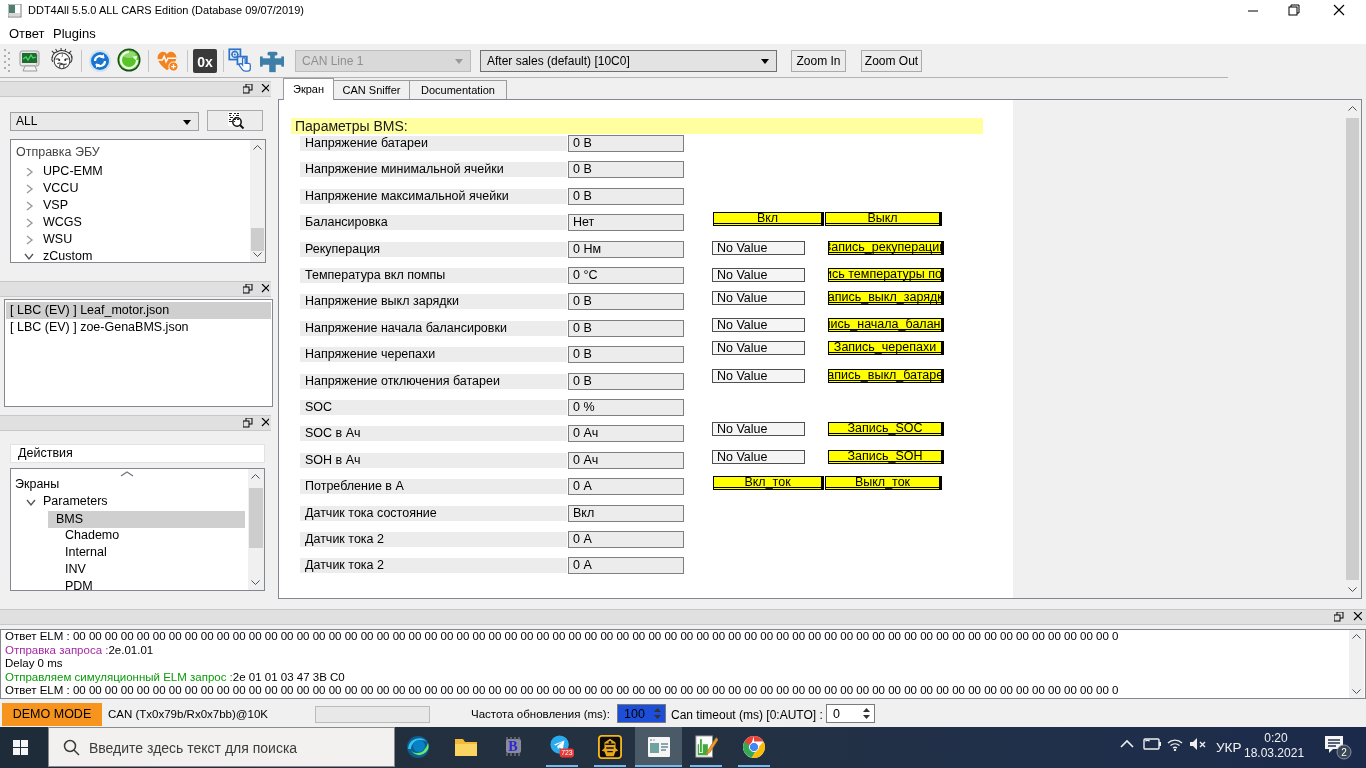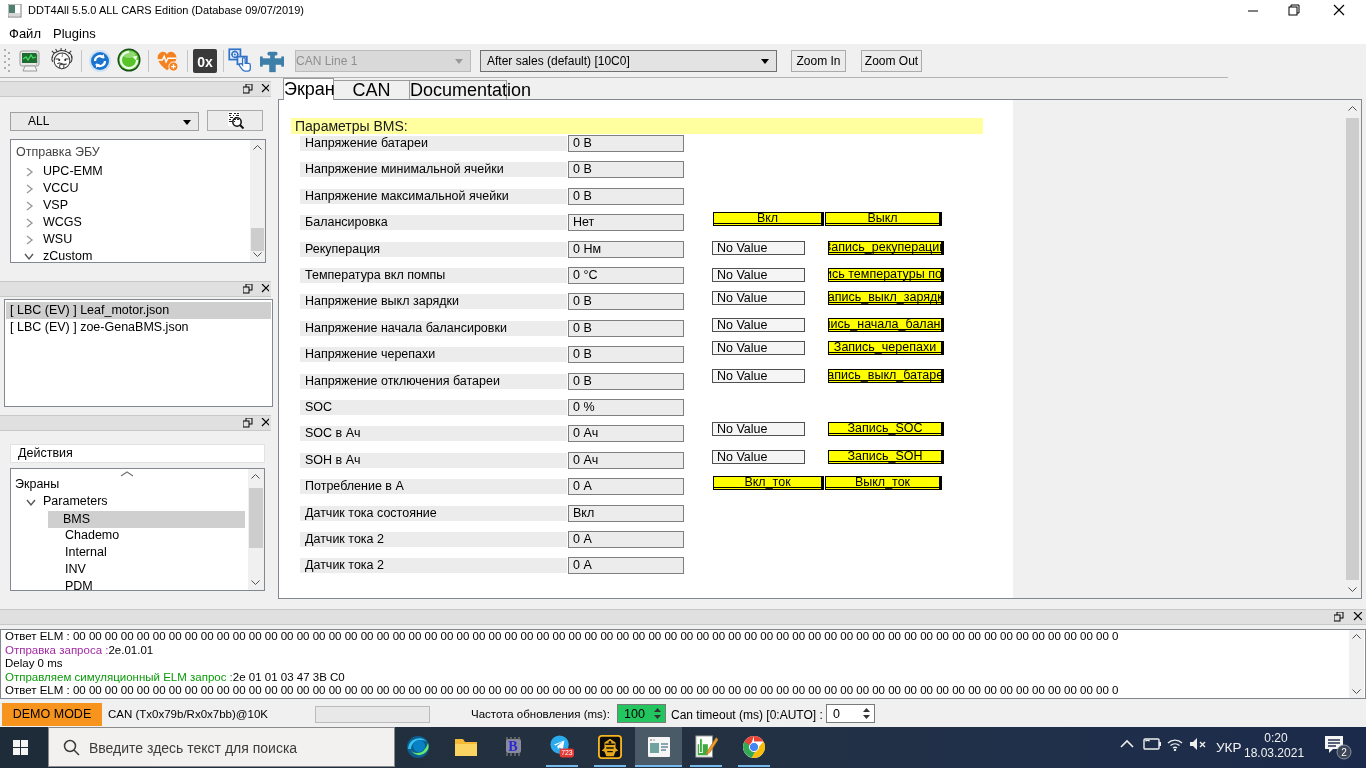--- a/index.html
+++ b/index.html
@@ -16,21 +16,21 @@
 #toolbar { position:absolute; left:0; top:44px; width:1228px; height:34px; background:#f0f0f0; border-bottom:1px solid #b3b3b3; }
 .tsep { position:absolute; top:6px; width:1px; height:22px; background:#c5c5c5; }
 .combo { position:absolute; background:#fff; border:1px solid #999; font-size:12px; }
 .combo .arr { position:absolute; right:7px; top:8px; width:0; height:0; border-left:4px solid transparent; border-right:4px solid transparent; border-top:5px solid #000; }
 .btn { position:absolute; background:#ececec; border:1px solid #ababab; font-size:12px; text-align:center; color:#000; }
 
 .dockstrip { position:absolute; left:0; width:271px; height:16px; background:#e0e0e0; border-top:1px solid #c8c8c8; border-bottom:1px solid #c8c8c8; }
 .listbox { position:absolute; background:#ffffff; border:1px solid #828790; }
 .trow { position:absolute; left:1px; right:1px; height:17px; font-size:12.5px; color:#000; white-space:nowrap; }
 
-.tab { position:absolute; border:1px solid #9b9b9b; background:#f0f0f0; font-size:18px; text-align:center; }
+.tab { position:absolute; border:1px solid #9b9b9b; background:#f0f0f0; font-size:11px; text-align:center; }
 #mainframe { position:absolute; left:278px; top:99px; width:1084px; height:500px; border:1px solid #828790; background:#f0f0f0; }
 #form { position:absolute; left:0px; top:0px; width:734px; height:498px; background:#ffffff; }
 .rowlab { position:absolute; left:21px; width:267px; height:15px; background:#ececec; font-size:12.5px; padding-left:5px; line-height:15px; white-space:nowrap; }
 .rowval { position:absolute; left:289px; width:116px; height:17px; background:#ececec; border:1px solid #7f7f7f; font-size:12.5px; padding-left:4px; line-height:15px; white-space:nowrap; }
 .novalue { position:absolute; left:433px; width:93px; height:14px; background:#f5f5f5; border:1px solid #505050; font-size:12.5px; padding-left:4px; line-height:12px; }
 .ybtn { position:absolute; background:#ffff00; border:1px solid #000; border-right:3px solid #000; height:14px; font-size:12.5px; overflow:hidden; }
 .ybtn span { position:absolute; left:50%; top:-2px; transform:translateX(-50%); white-space:nowrap; line-height:14px; }
 .ybtn i { position:absolute; left:0; right:0; bottom:1px; border-bottom:1px solid #000; }
 
 .sbar { position:absolute; background:#f0f0f0; }
@@ -58,21 +58,21 @@
   <div id="titletext">DDT4All 5.5.0 ALL CARS Edition (Database 09/07/2019)</div>
   <svg class="abs" style="left:1240px;top:0" width="126" height="22">
     <line x1="8" y1="11" x2="18" y2="11" stroke="#000" stroke-width="1"></line>
     <rect x="49" y="7" width="8" height="8" fill="none" stroke="#000"></rect>
     <path d="M51 7 v-2 h8 v8 h-2" fill="none" stroke="#000"></path>
     <path d="M94 5 l10 10 M104 5 l-10 10" stroke="#000" stroke-width="1.2"></path>
   </svg>
 </div>
 
 <div id="menubar">
-  <div class="menuitem" style="left:9px">Файл</div>
+  <div class="menuitem" style="left:9px">Ответ</div>
   <div class="menuitem" style="left:53px">Plugins</div>
 </div>
 
 <div id="toolbar">
   <svg class="abs" style="left:3px;top:4px" width="8" height="26">
     <g fill="#9a9a9a">
       <circle cx="2" cy="2" r="1"></circle>
         <circle cx="6" cy="5" r="1"></circle>
         <circle cx="2" cy="8" r="1"></circle>
         <circle cx="6" cy="11" r="1"></circle>
@@ -145,37 +145,37 @@
 
   <svg class="tbicon" style="left:260px;top:6px" width="26" height="22" viewBox="0 0 26 22">
     <rect x="2" y="7" width="22" height="7" fill="#3d7fa8"></rect>
     <rect x="0" y="5" width="3" height="11" fill="#3d7fa8"></rect>
     <rect x="23" y="5" width="3" height="11" fill="#3d7fa8"></rect>
     <rect x="11" y="3" width="5" height="6" fill="#3d7fa8"></rect>
     <rect x="8" y="0" width="11" height="4" rx="2" fill="#3d7fa8"></rect>
     <rect x="10" y="13" width="7" height="9" fill="#3d7fa8"></rect>
   </svg>
 
-  <div class="combo" style="left:295px;top:6px;width:176px;height:22px;background:#d9d9d9;border-color:#bcbcbc;color:#8f8f8f;line-height:20px;">CAN Line 1
+  <div class="combo" style="left:295px;top:6px;width:176px;height:22px;background:#d9d9d9;border-color:#bcbcbc;color:#8f8f8f;line-height:20px;padding-left:6px">CAN Line 1
     <div class="arr" style="border-top-color:#9a9a9a"></div>
   </div>
   <div class="combo" style="left:480px;top:6px;width:297px;height:22px;line-height:20px;padding-left:6px;border-color:#707070;background:#e3e3e3">After sales (default) [10C0]
     <div class="arr"></div>
   </div>
   <div class="btn" style="left:791px;top:6px;width:55px;height:22px;line-height:20px">Zoom In</div>
   <div class="btn" style="left:861px;top:6px;width:61px;height:22px;line-height:20px">Zoom Out</div>
 </div>
 
 <div class="dockstrip" style="top:81px"></div>
 <svg class="abs" style="left:243px;top:84px" width="26" height="10">
   <rect x="3" y="0" width="6" height="6" fill="none" stroke="#000"></rect>
     <rect x="0" y="3" width="6" height="6" fill="#e0e0e0" stroke="#000"></rect>
   <path d="M19 0 l8 8 M27 0 l-8 8" stroke="#000" stroke-width="1.2"></path>
 </svg>
-<div class="combo" style="left:10px;top:112px;width:189px;height:19px;background:#e9e9e9;border-color:#a0a0a0;line-height:17px;padding-left:17px">ALL
+<div class="combo" style="left:10px;top:112px;width:189px;height:19px;background:#e9e9e9;border-color:#a0a0a0;line-height:17px;padding-left:5px">ALL
   <div class="arr" style="top:7px"></div>
 </div>
 <div class="btn" style="left:207px;top:110px;width:56px;height:21px">
   <svg width="20" height="19" style="margin-top:0px">
     <rect x="3" y="1" width="12" height="14" fill="#fff"></rect>
     <g stroke="#222">
       <path d="M4 2.5 h3 M9 2.5 h2 M12 2.5 h2 M4 4.5 h2 M8 4.5 h1 M11 4.5 h3 M5 6.5 h3 M10 6.5 h2 M4 8.5 h2 M9 8.5 h2 M12 8.5 h2 M4 10.5 h3 M9 10.5 h1"></path>
     </g>
     <circle cx="12" cy="11" r="4.2" fill="none" stroke="#111" stroke-width="1.5"></circle>
     <path d="M15 14 l3.5 3.5" stroke="#111" stroke-width="2"></path>
@@ -230,21 +230,21 @@
 <div class="abs" style="left:10px;top:444px;width:255px;height:19px;background:#ffffff;border:1px solid #e2e2e2;line-height:17px;padding-left:7px;font-size:12.5px">Действия</div>
 <div class="listbox" style="left:10px;top:468px;width:255px;height:123px">
   <svg class="abs" style="left:108px;top:2px" width="16" height="6">
       <path d="M2 5 l6 -4 6 4" stroke="#777" fill="none" stroke-width="1.3"></path>
     </svg>
   <div class="trow" style="top:8px;left:4px">Экраны</div>
   <div class="trow" style="top:25px;left:32px">Parameters</div>
   <svg class="abs" style="left:15px;top:29px" width="12" height="10">
       <path d="M1 2 l4 5 4 -5" stroke="#555" stroke-width="1.4" fill="none"></path>
     </svg>
-  <div class="trow" style="top:42px;left:37px;background:#cfcfcf;width:197px;padding-left:15px;line-height:17px;left:37px">BMS</div>
+  <div class="trow" style="top:42px;left:37px;background:#cfcfcf;width:197px;padding-left:8px;line-height:17px;left:37px">BMS</div>
   <div class="trow" style="top:59px;left:54px">Chademo</div>
   <div class="trow" style="top:76px;left:54px">Internal</div>
   <div class="trow" style="top:93px;left:54px">INV</div>
   <div class="trow" style="top:110px;left:54px">PDM</div>
   <div class="sbar" style="right:0;top:0;width:16px;height:121px">
     <svg class="abs" style="left:3px;top:5px" width="9" height="5">
         <path d="M0.5 4.5 L4.5 0.5 L8.5 4.5" fill="none" stroke="#505050"></path>
       </svg>
     <div class="sthumb" style="left:1px;top:19px;width:14px;height:60px"></div>
     <svg class="abs" style="left:3px;bottom:5px" width="9" height="5">
@@ -383,21 +383,21 @@
         <path d="M0.5 0.5 L4.5 4.5 L8.5 0.5" fill="none" stroke="#505050"></path>
       </svg>
   </div>
 </div>
 
 <div id="statusbar">
   <div class="abs" style="left:2px;top:3px;width:100px;height:23px;background:#f7941e;text-align:center;line-height:23px;font-size:12.5px">DEMO MODE</div>
   <div class="abs" style="left:108px;top:8px;font-size:11.5px">CAN (Tx0x79b/Rx0x7bb)@10K</div>
   <div class="abs" style="left:315px;top:6px;width:115px;height:17px;background:#e8e8e8;border:1px solid #bbb"></div>
   <div class="abs" style="left:471px;top:8px;font-size:11.5px">Частота обновления (ms):</div>
-  <div class="abs" style="left:617px;top:4px;width:49px;height:19px;background:#22c55e;border:1px solid #7a7a7a">
+  <div class="abs" style="left:617px;top:4px;width:49px;height:19px;background:#1d4ed8;border:1px solid #7a7a7a">
     <div class="abs" style="left:6px;top:2px;font-size:12.5px">100</div>
     <div class="abs" style="right:1px;top:1px;width:13px;height:15px">
       <svg class="abs" style="left:3px;top:2px" width="7" height="4">
           <path d="M0 4 L3.5 0 L7 4" fill="#333"></path>
         </svg>
       <svg class="abs" style="left:3px;bottom:2px" width="7" height="4">
           <path d="M0 0 L3.5 4 L7 0" fill="#333"></path>
         </svg>
     </div>
   </div>

